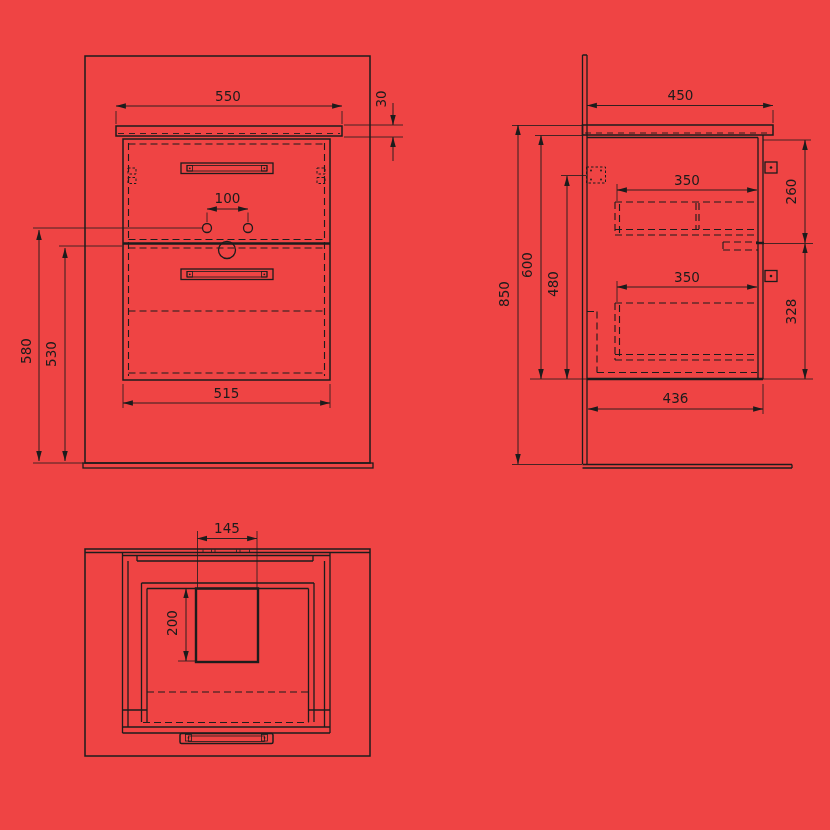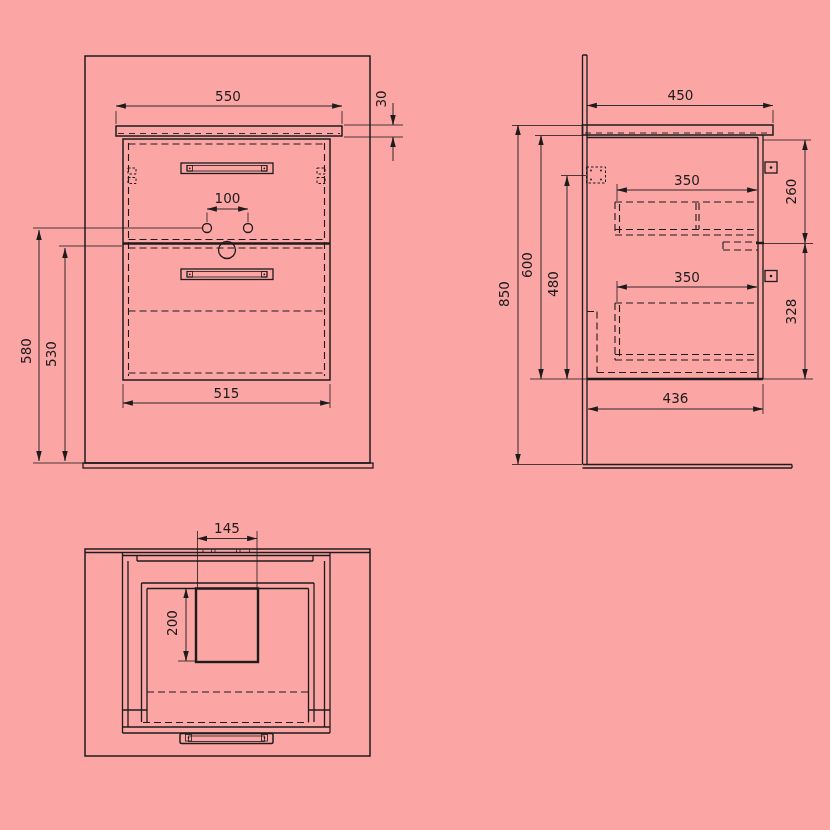--- a/index.html
+++ b/index.html
@@ -1,16 +1,16 @@
 <!DOCTYPE html>
 <html><head>
 <meta charset="utf-8">
 <style>
   html,body{margin:0;padding:0;background:#ffffff;}
-  .stage{width:830px;height:830px;background:#fca5a5;position:relative;}
+  .stage{width:830px;height:830px;background:#ef4444;position:relative;}
   svg{display:block;}
   .ol  {fill:none;stroke:#1c1c1c;stroke-width:1.5;}
   .ol14{fill:none;stroke:#1c1c1c;stroke-width:1.3;}
   .thick{fill:none;stroke:#1c1c1c;stroke-width:2.4;}
   .thin{fill:none;stroke:#1c1c1c;stroke-width:0.8;}
   .dim {fill:none;stroke:#1c1c1c;stroke-width:0.9;marker-start:url(#arr);marker-end:url(#arr);}
   .dim1{fill:none;stroke:#1c1c1c;stroke-width:0.9;marker-end:url(#arr);}
   .hid {fill:none;stroke:#1c1c1c;stroke-width:1.1;stroke-dasharray:7 4;}
   .hidd{fill:none;stroke:#1c1c1c;stroke-width:1;stroke-dasharray:2.5 2;}
   .ctd {fill:none;stroke:#1c1c1c;stroke-width:0.9;stroke-dasharray:6 5;}

